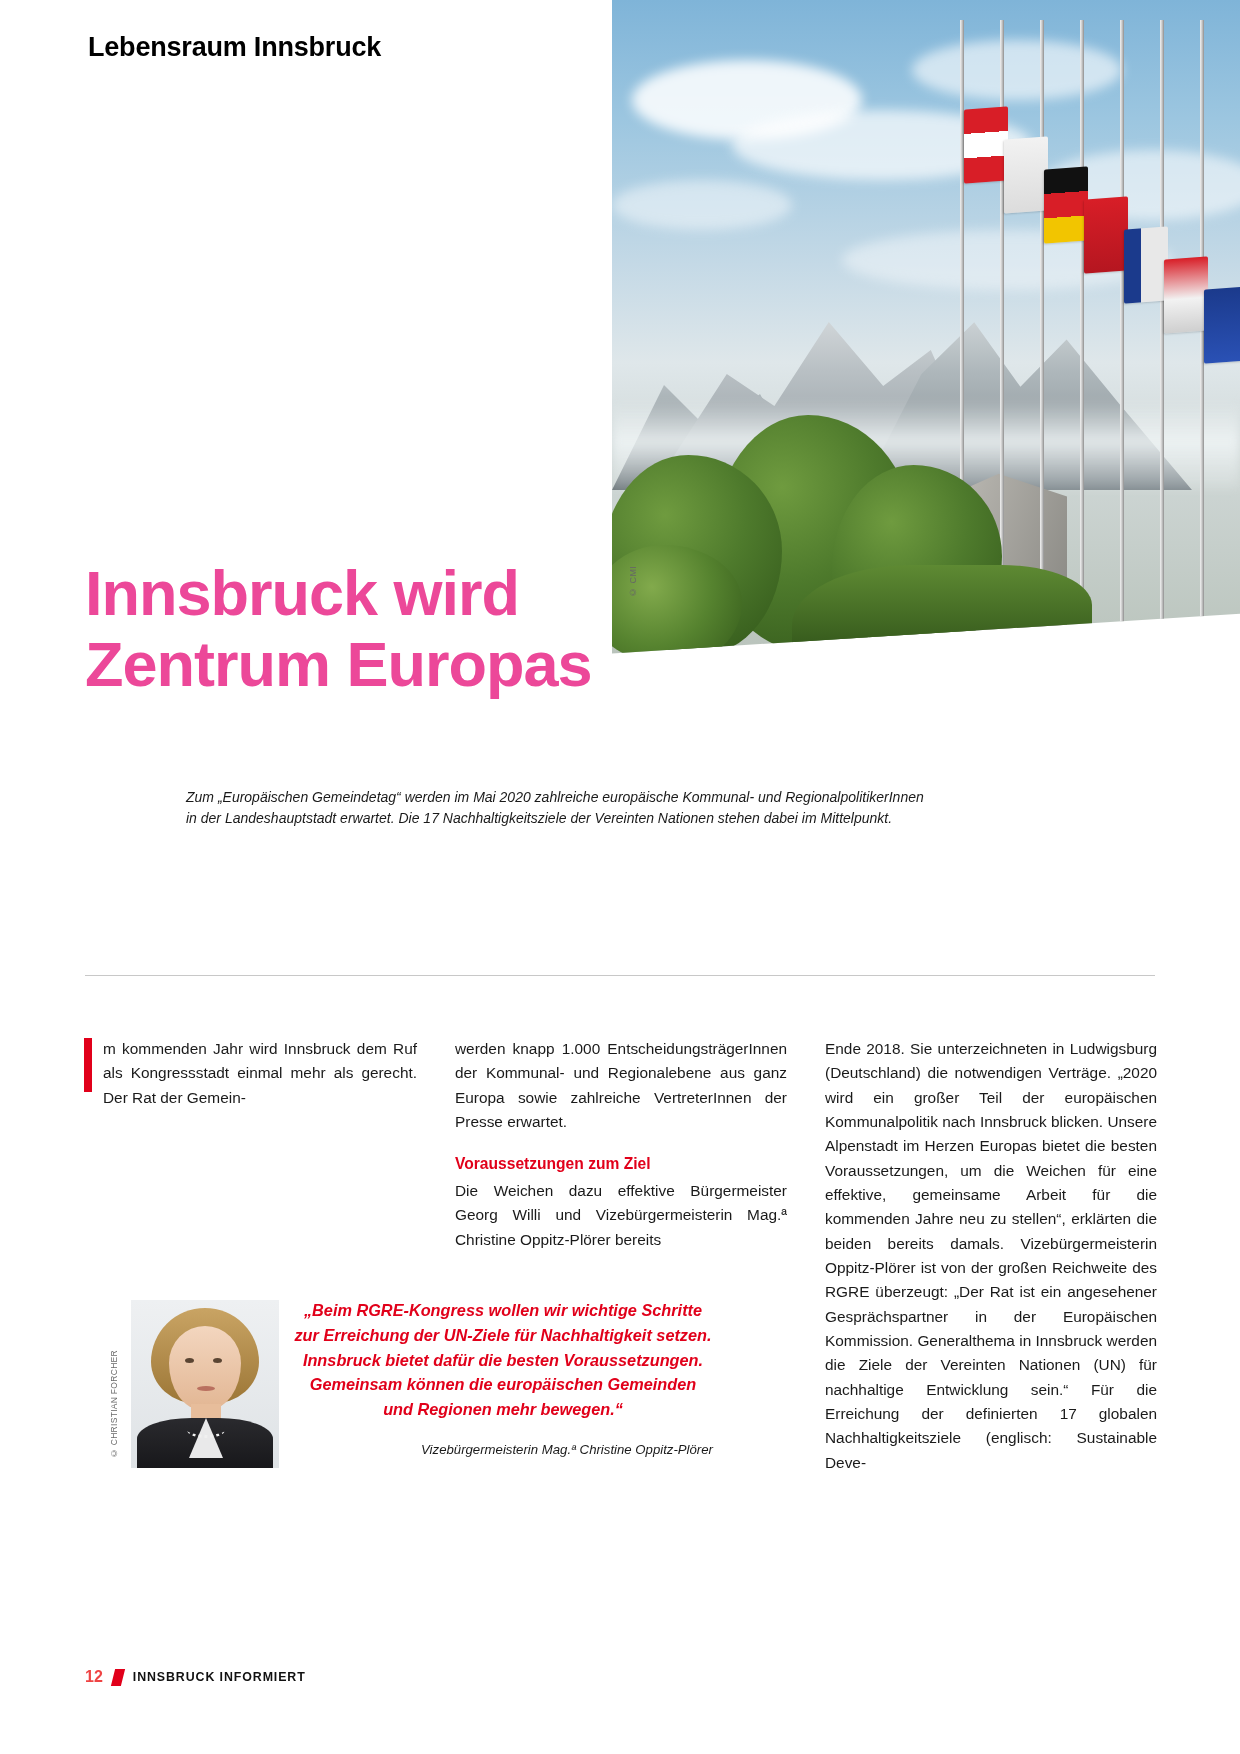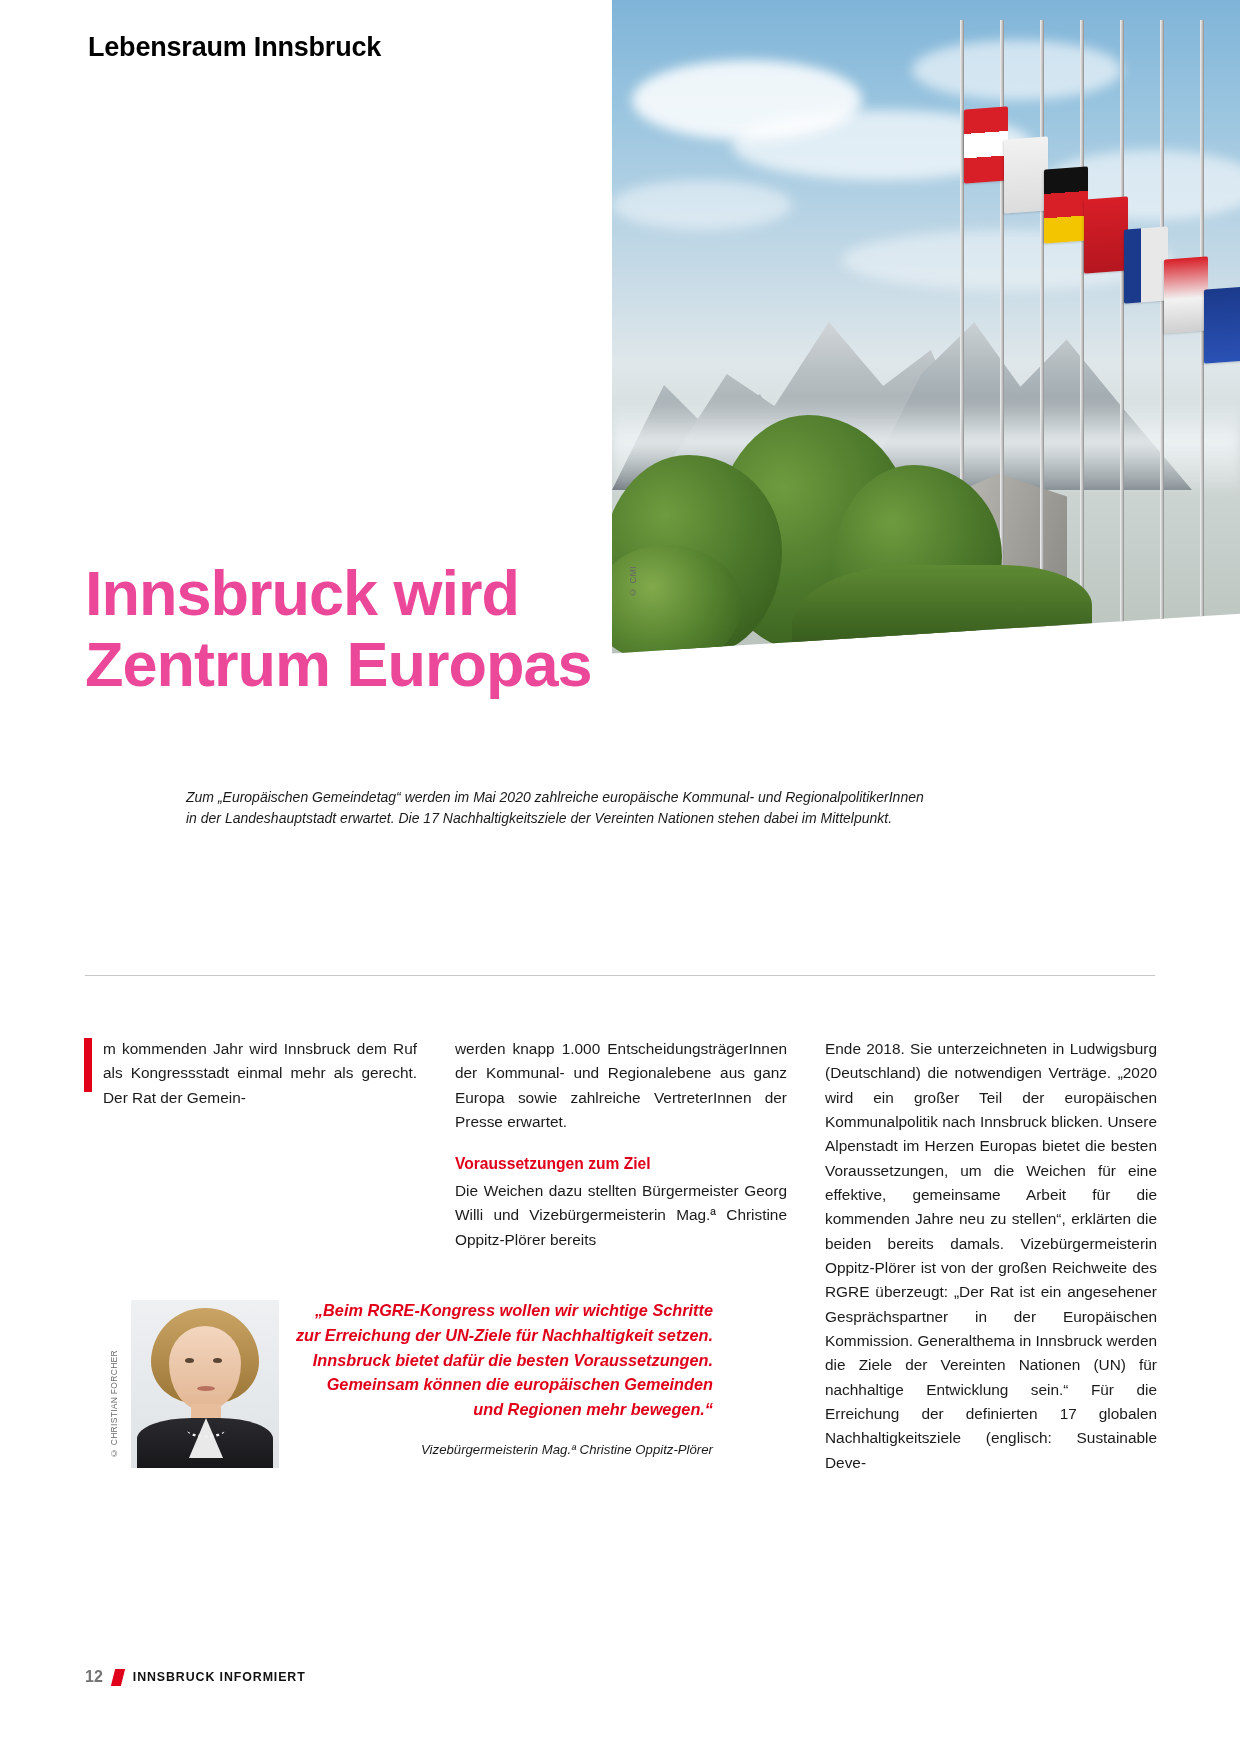--- a/index.html
+++ b/index.html
@@ -295,21 +295,21 @@
   .quote-text {
     position: absolute;
     left: 208px;
     top: 8px;
     width: 420px;
     font-size: 16.3px;
     line-height: 1.52;
     font-weight: bold;
     font-style: italic;
     color: #e1001a;
-    text-align: right;
+    text-align: center;
   }
   .quote-author {
     position: absolute;
     left: 208px;
     top: 152px;
     width: 420px;
     font-size: 13.2px;
     font-style: italic;
     color: #1a1a1a;
     text-align: right;
@@ -317,21 +317,21 @@
 
   
   .footer {
     position: absolute;
     left: 85px;
     bottom: 68px;
     display: flex;
     align-items: center;
     gap: 10px;
   }
-  .pg-num { font-size: 16px; font-weight: bold; color: #737373; }
+  .pg-num { font-size: 16px; font-weight: bold; color: #ef4444; }
   .slash {
     width: 10px; height: 17px;
     background: #e1001a;
     transform: skewX(-14deg);
   }
   .foot-label {
     font-size: 12.4px;
     font-weight: bold;
     letter-spacing: .9px;
     color: #111;
@@ -407,21 +407,21 @@
   <div class="col">
     <div class="dropcap-wrap">
       <div class="dropcap"></div>
       <p class="first-p">m kommenden Jahr wird Innsbruck dem Ruf als Kongressstadt einmal mehr als gerecht. Der Rat der Gemein-</p>
     </div>
   </div>
 
   <div class="col">
     <p>werden knapp 1.000 EntscheidungsträgerInnen der Kommunal- und Regionalebene aus ganz Europa sowie zahlreiche VertreterInnen der Presse erwartet.</p>
     <p class="subhead">Voraussetzungen zum Ziel</p>
-    <p>Die Weichen dazu stellten Bürgermeister Georg Willi und Vizebürgermeisterin Mag.ª Christine Oppitz-Plörer bereits</p>
+    <p>Die Weichen dazu effektive Bürgermeister Georg Willi und Vizebürgermeisterin Mag.ª Christine Oppitz-Plörer bereits</p>
   </div>
 
   <div class="col">
     <p>Ende 2018. Sie unterzeichneten in Ludwigsburg (Deutschland) die notwendigen Verträge. „2020 wird ein großer Teil der europäischen Kommunalpolitik nach Innsbruck blicken. Unsere Alpenstadt im Herzen Europas bietet die besten Voraussetzungen, um die Weichen für eine effektive, gemeinsame Arbeit für die kommenden Jahre neu zu stellen“, erklärten die beiden bereits damals. Vizebürgermeisterin Oppitz-Plörer ist von der großen Reichweite des RGRE überzeugt: „Der Rat ist ein angesehener Gesprächspartner in der Europäischen Kommission. Generalthema in Innsbruck werden die Ziele der Vereinten Nationen (UN) für nachhaltige Entwicklung sein.“ Für die Erreichung der definierten 17 globalen Nachhaltigkeitsziele (englisch: Sustainable Deve-</p>
   </div>
 </div>
 
 <div class="quote-box">
   <div class="portrait">
     <div class="p-bg"></div>

